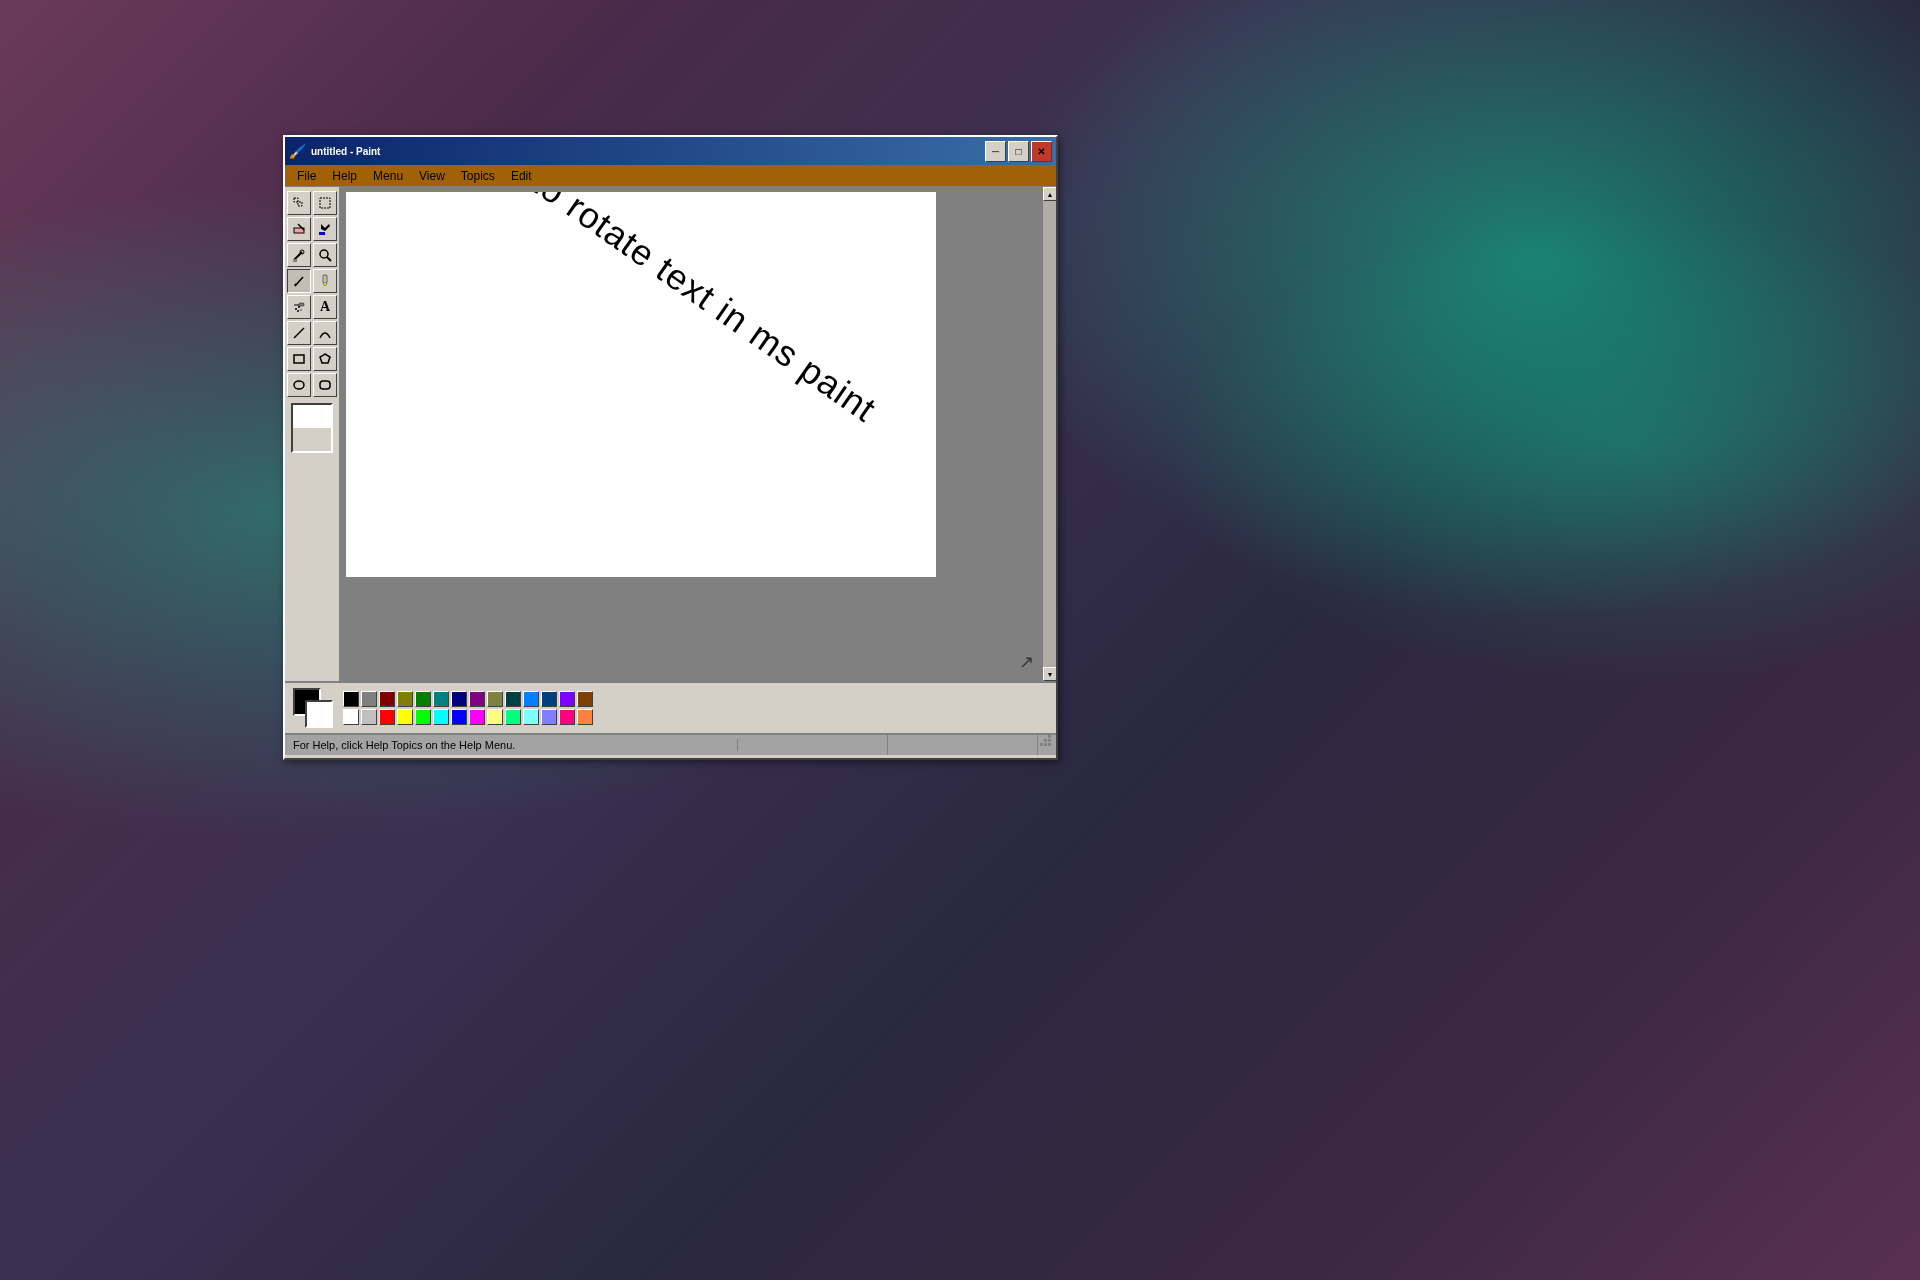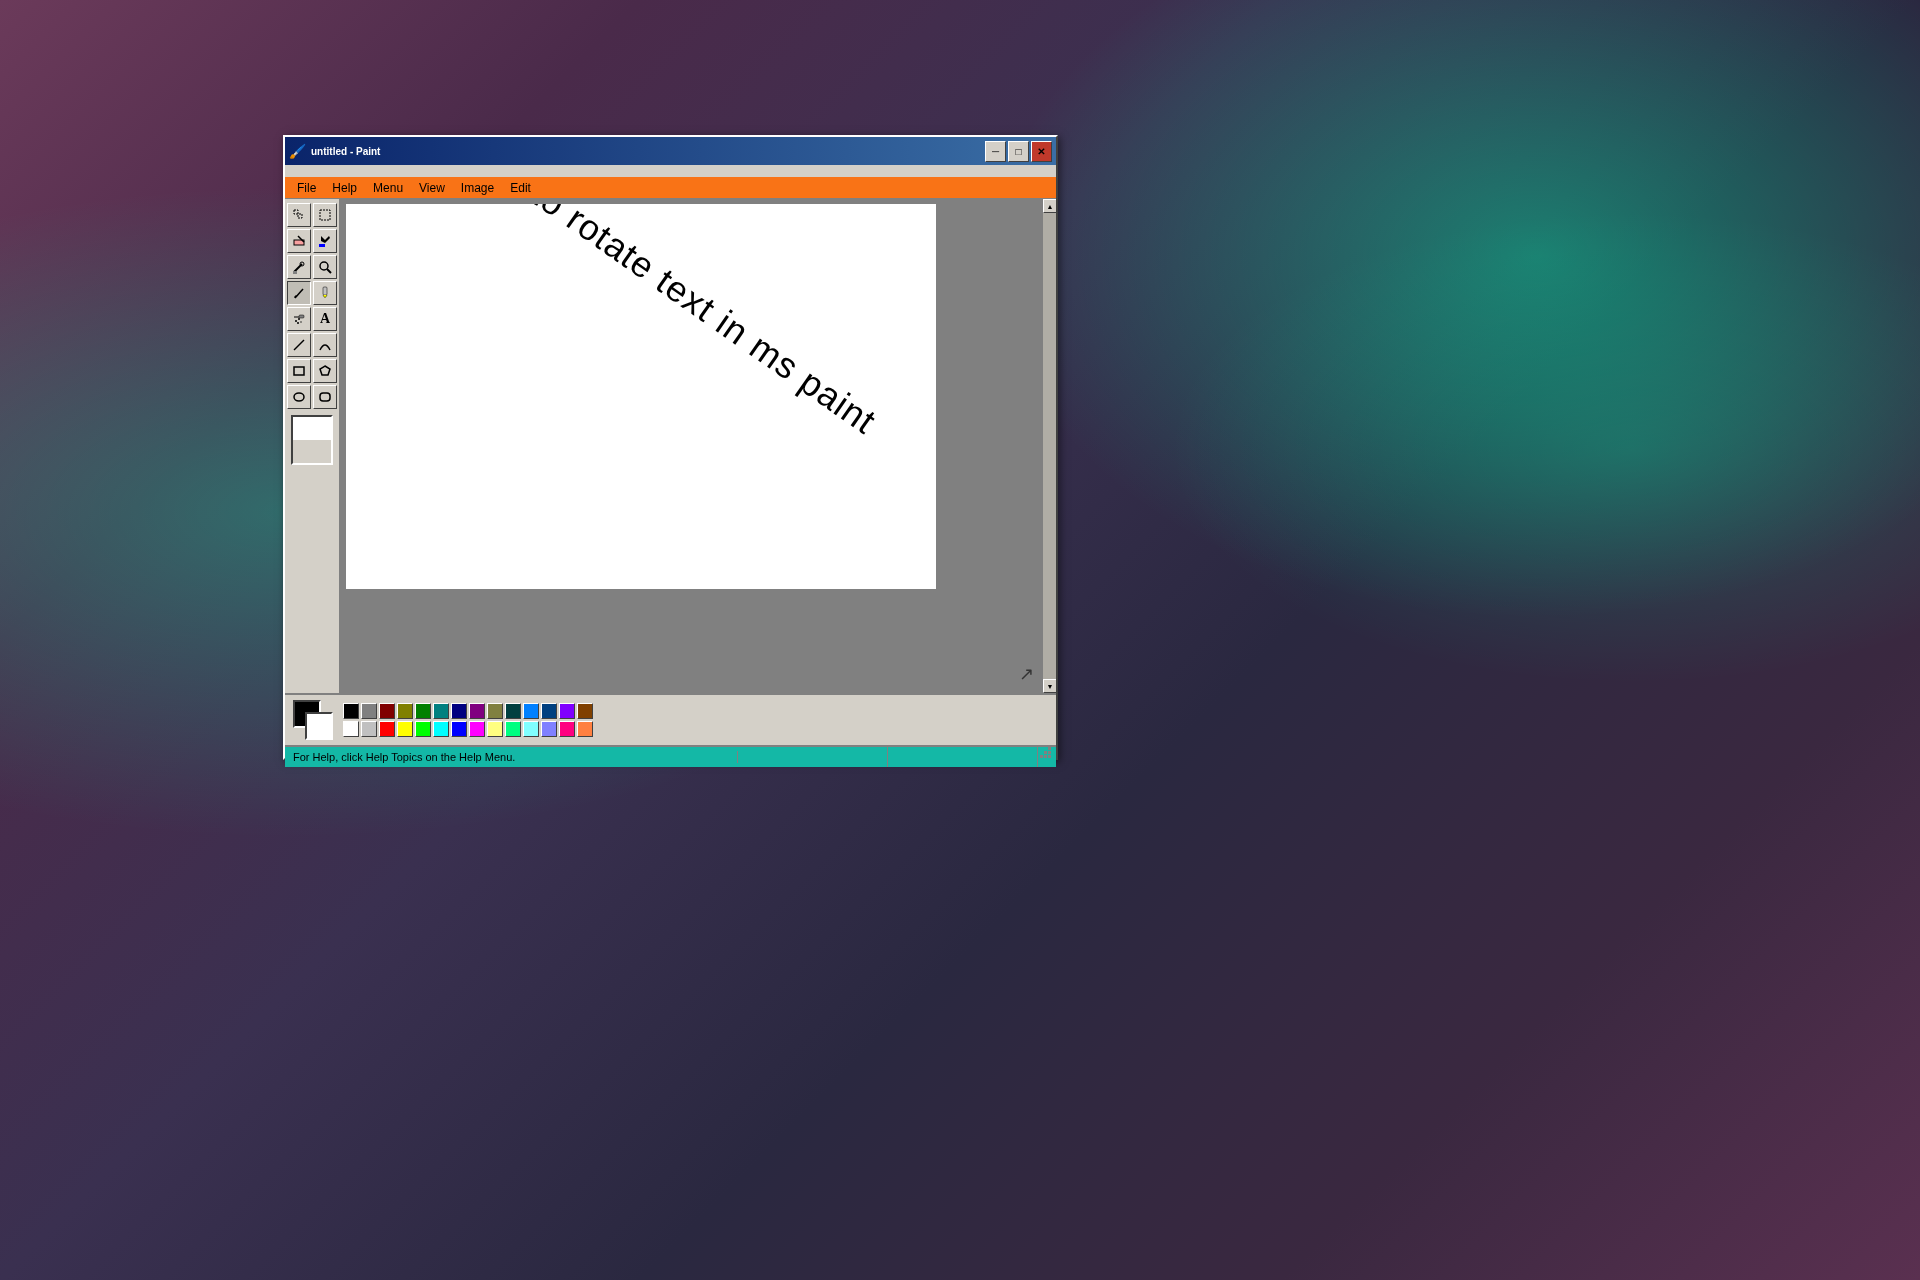--- a/index.html
+++ b/index.html
@@ -85,26 +85,25 @@
       cursor: pointer;
       font-family: 'Marlett', 'Arial', sans-serif;
     }
     .tb-btn.close-btn {
       background: #c0392b;
     }
 
     
     .menu-bar {
       height: 22px;
-      background: #f97316;
+      background: #a16207;
       display: flex;
       align-items: center;
       padding: 0 4px;
       border-bottom: 1px solid #808080;
-      margin-top: 12px;
     }
     .menu-item {
       padding: 2px 8px;
       font-size: 12px;
       font-family: 'Tahoma', 'Arial', sans-serif;
       color: #000;
       cursor: pointer;
     }
 
     
@@ -268,21 +267,21 @@
       border-top-color: #fff;
       border-left-color: #fff;
       border-right-color: #404040;
       border-bottom-color: #404040;
       cursor: pointer;
     }
 
     
     .status-bar {
       height: 22px;
-      background: #14b8a6;
+      background: #a3a3a3;
       border-top: 2px solid #808080;
       display: flex;
       align-items: center;
       padding: 0 4px;
     }
     .status-text {
       font-size: 11px;
       font-family: 'Tahoma', 'Arial', sans-serif;
       color: #000;
       flex: 1;
@@ -357,21 +356,21 @@
         <span>✕</span>
       </div>
     </div>
   </div>
 
   <div class="menu-bar">
     <div class="menu-item">File</div>
     <div class="menu-item">Help</div>
     <div class="menu-item">Menu</div>
     <div class="menu-item">View</div>
-    <div class="menu-item">Image</div>
+    <div class="menu-item">Topics</div>
     <div class="menu-item">Edit</div>
   </div>
 
   <div class="main-area">
 
     <div class="toolbar">
 
       <div class="tool-row">
         <div class="tool-btn" title="Free Select">
           <svg width="14" height="14" viewBox="0 0 14 14">

